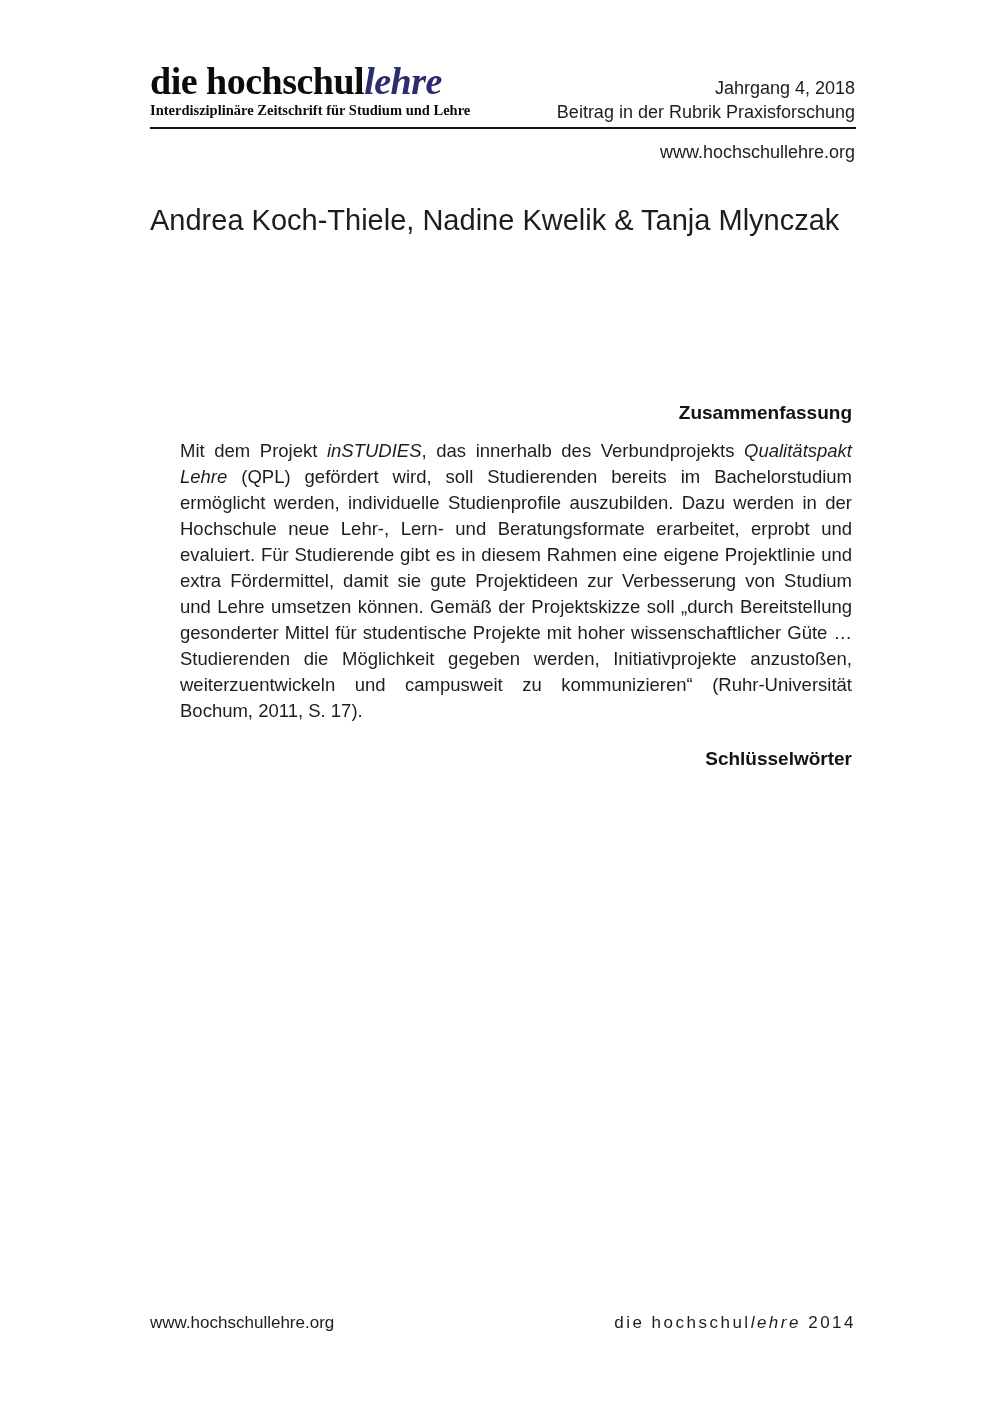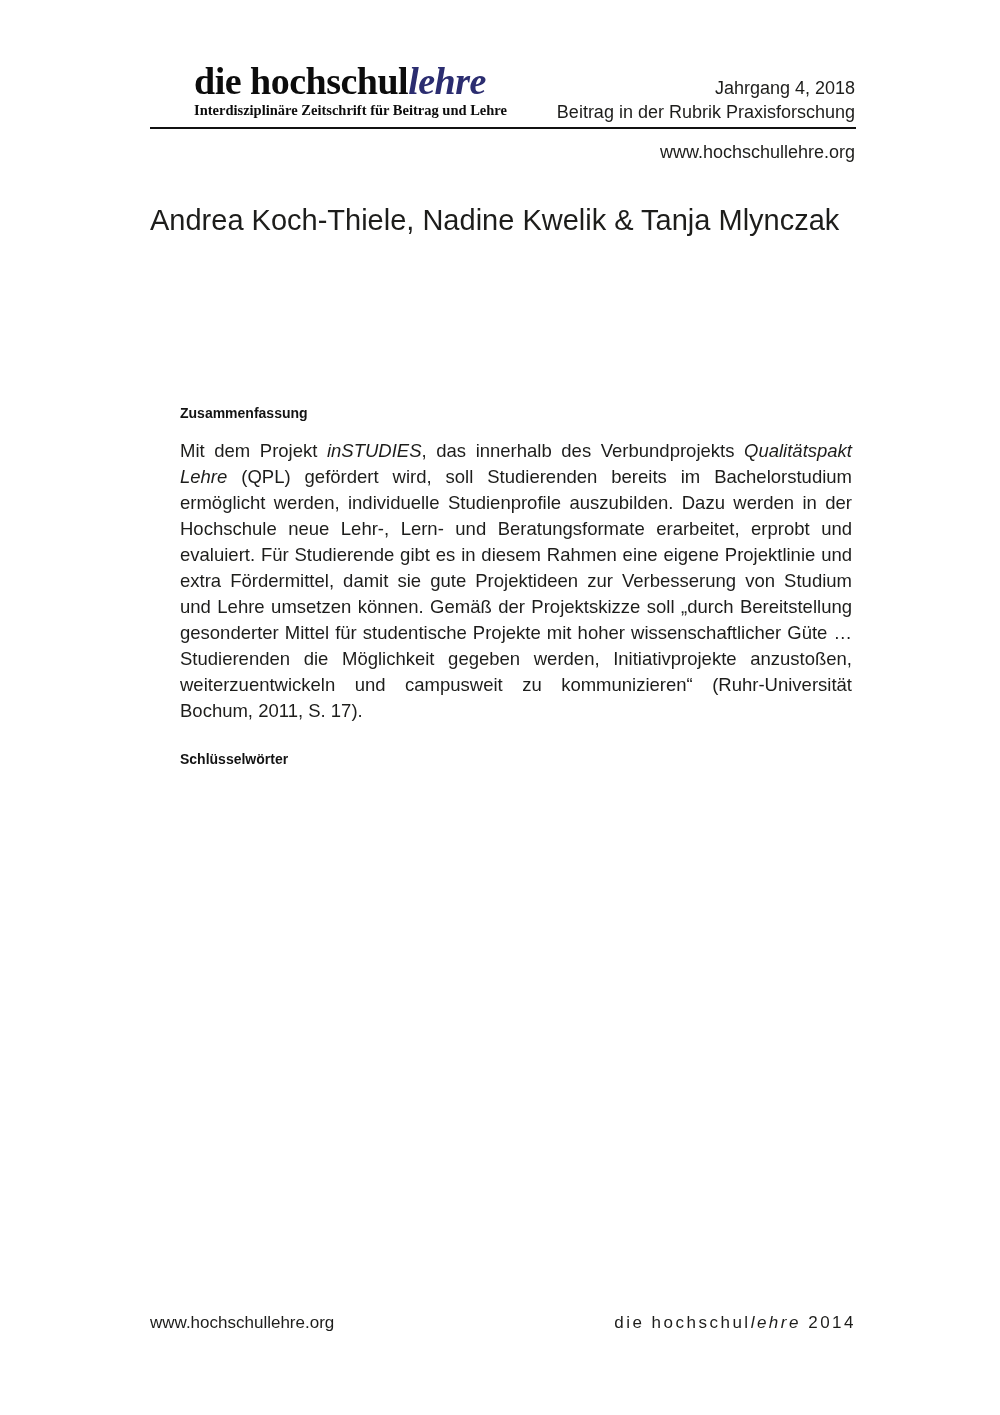--- a/index.html
+++ b/index.html
@@ -12,21 +12,20 @@
     color: #1d1d1b;
     overflow: hidden;
   }
 
   
   .logo {
     position: absolute;
     left: 150px;
     top: 62px;
     width: 360px;
-    margin-left: 44px;
   }
   .logo-title {
     font-family: "Liberation Serif", serif;
     font-weight: 700;
     font-size: 38px;
     line-height: 38px;
     letter-spacing: -0.5px;
     color: #0c0c0c;
     white-space: nowrap;
   }
@@ -91,24 +90,25 @@
   
   .section {
     position: absolute;
     left: 180px;
     width: 672px;
   }
   .abstract-section { top: 401px; }
   .keywords-section { top: 747px; }
   .section-heading {
     margin: 0;
-    font-size: 14px;
+    font-size: 19px;
     line-height: 24px;
     font-weight: 700;
     color: #131313;
+    text-align: right;
   }
   .section-body {
     margin: 13px 0 0 0;
     font-size: 18.5px;
     line-height: 26px;
     text-align: justify;
     color: #1d1d1b;
   }
   .italic { font-style: italic; }
 
@@ -130,21 +130,21 @@
   }
   .footer-brand .accent { font-style: italic; }
 </style>
 </head>
 <body>
 
 <div class="page">
 
   <div class="logo">
     <div class="logo-title"><span>die hochschul</span><span class="accent" style="color:#2b2d70;">lehre</span></div>
-    <div class="logo-subtitle">Interdisziplinäre Zeitschrift für Beitrag und Lehre</div>
+    <div class="logo-subtitle">Interdisziplinäre Zeitschrift für Studium und Lehre</div>
   </div>
 
   <div class="header-meta">
     <div>Jahrgang 4, 2018</div>
     <div>Beitrag in der Rubrik Praxisforschung</div>
   </div>
 
   <div class="header-rule"></div>
 
   <div class="header-website">www.hochschullehre.org</div>

